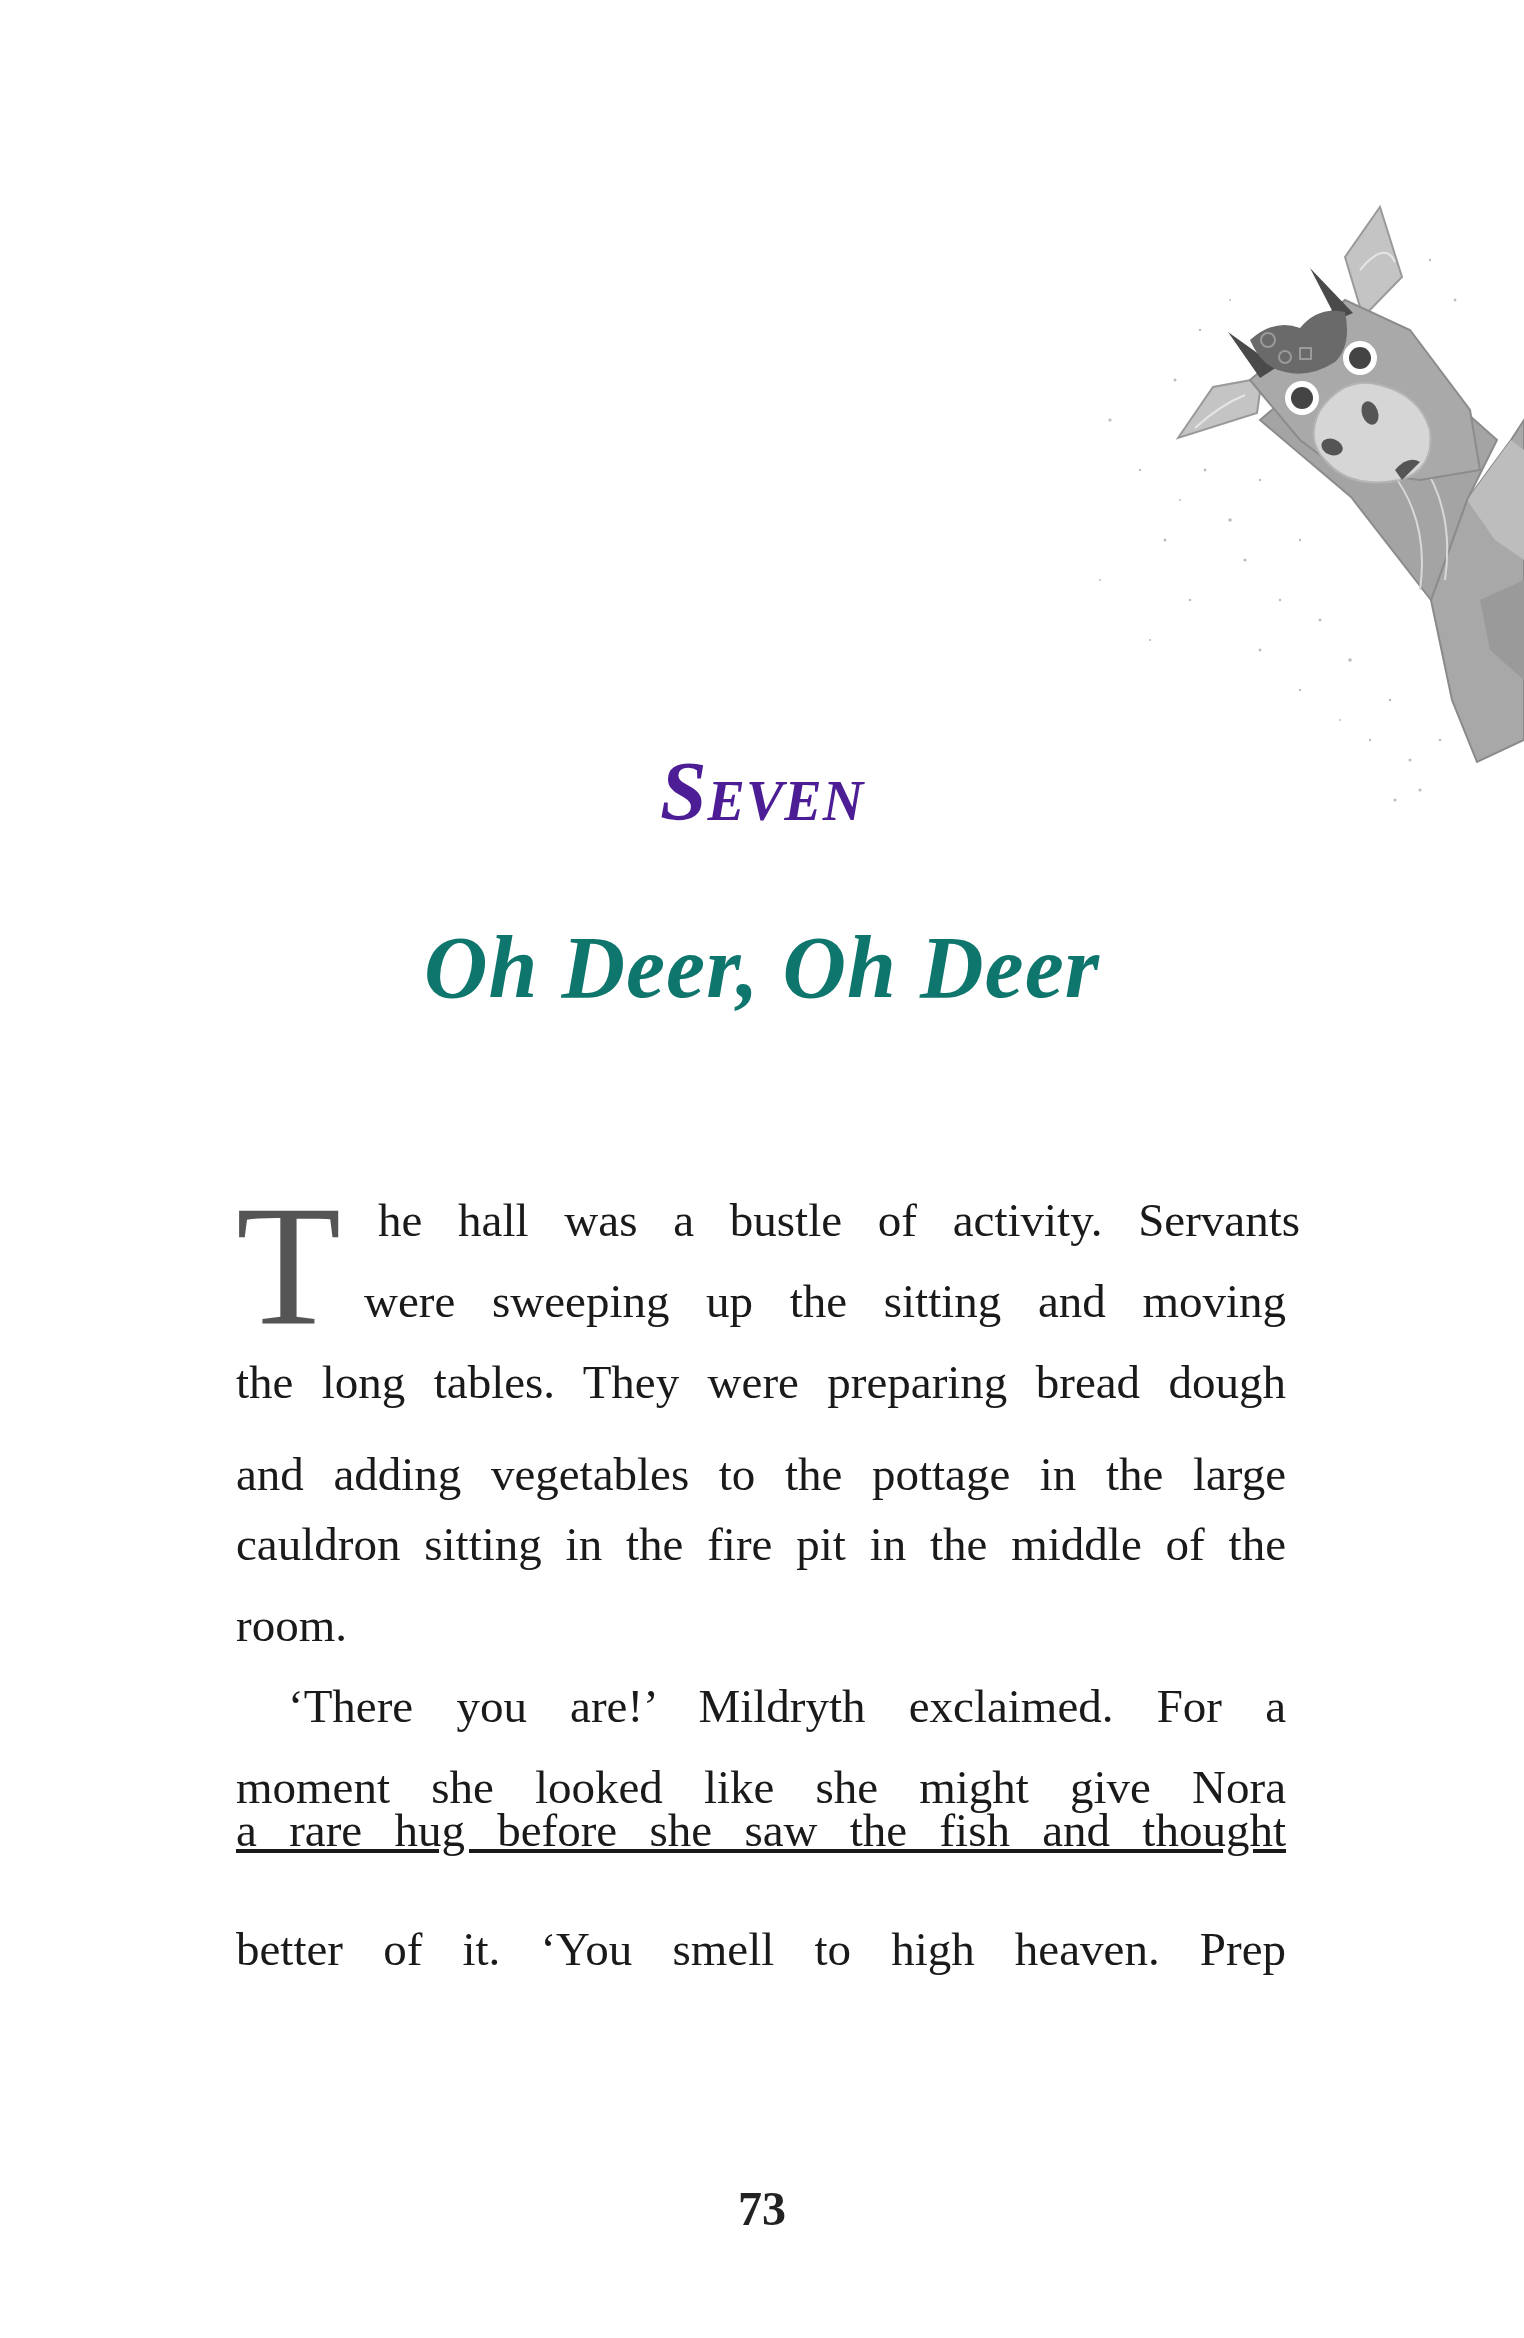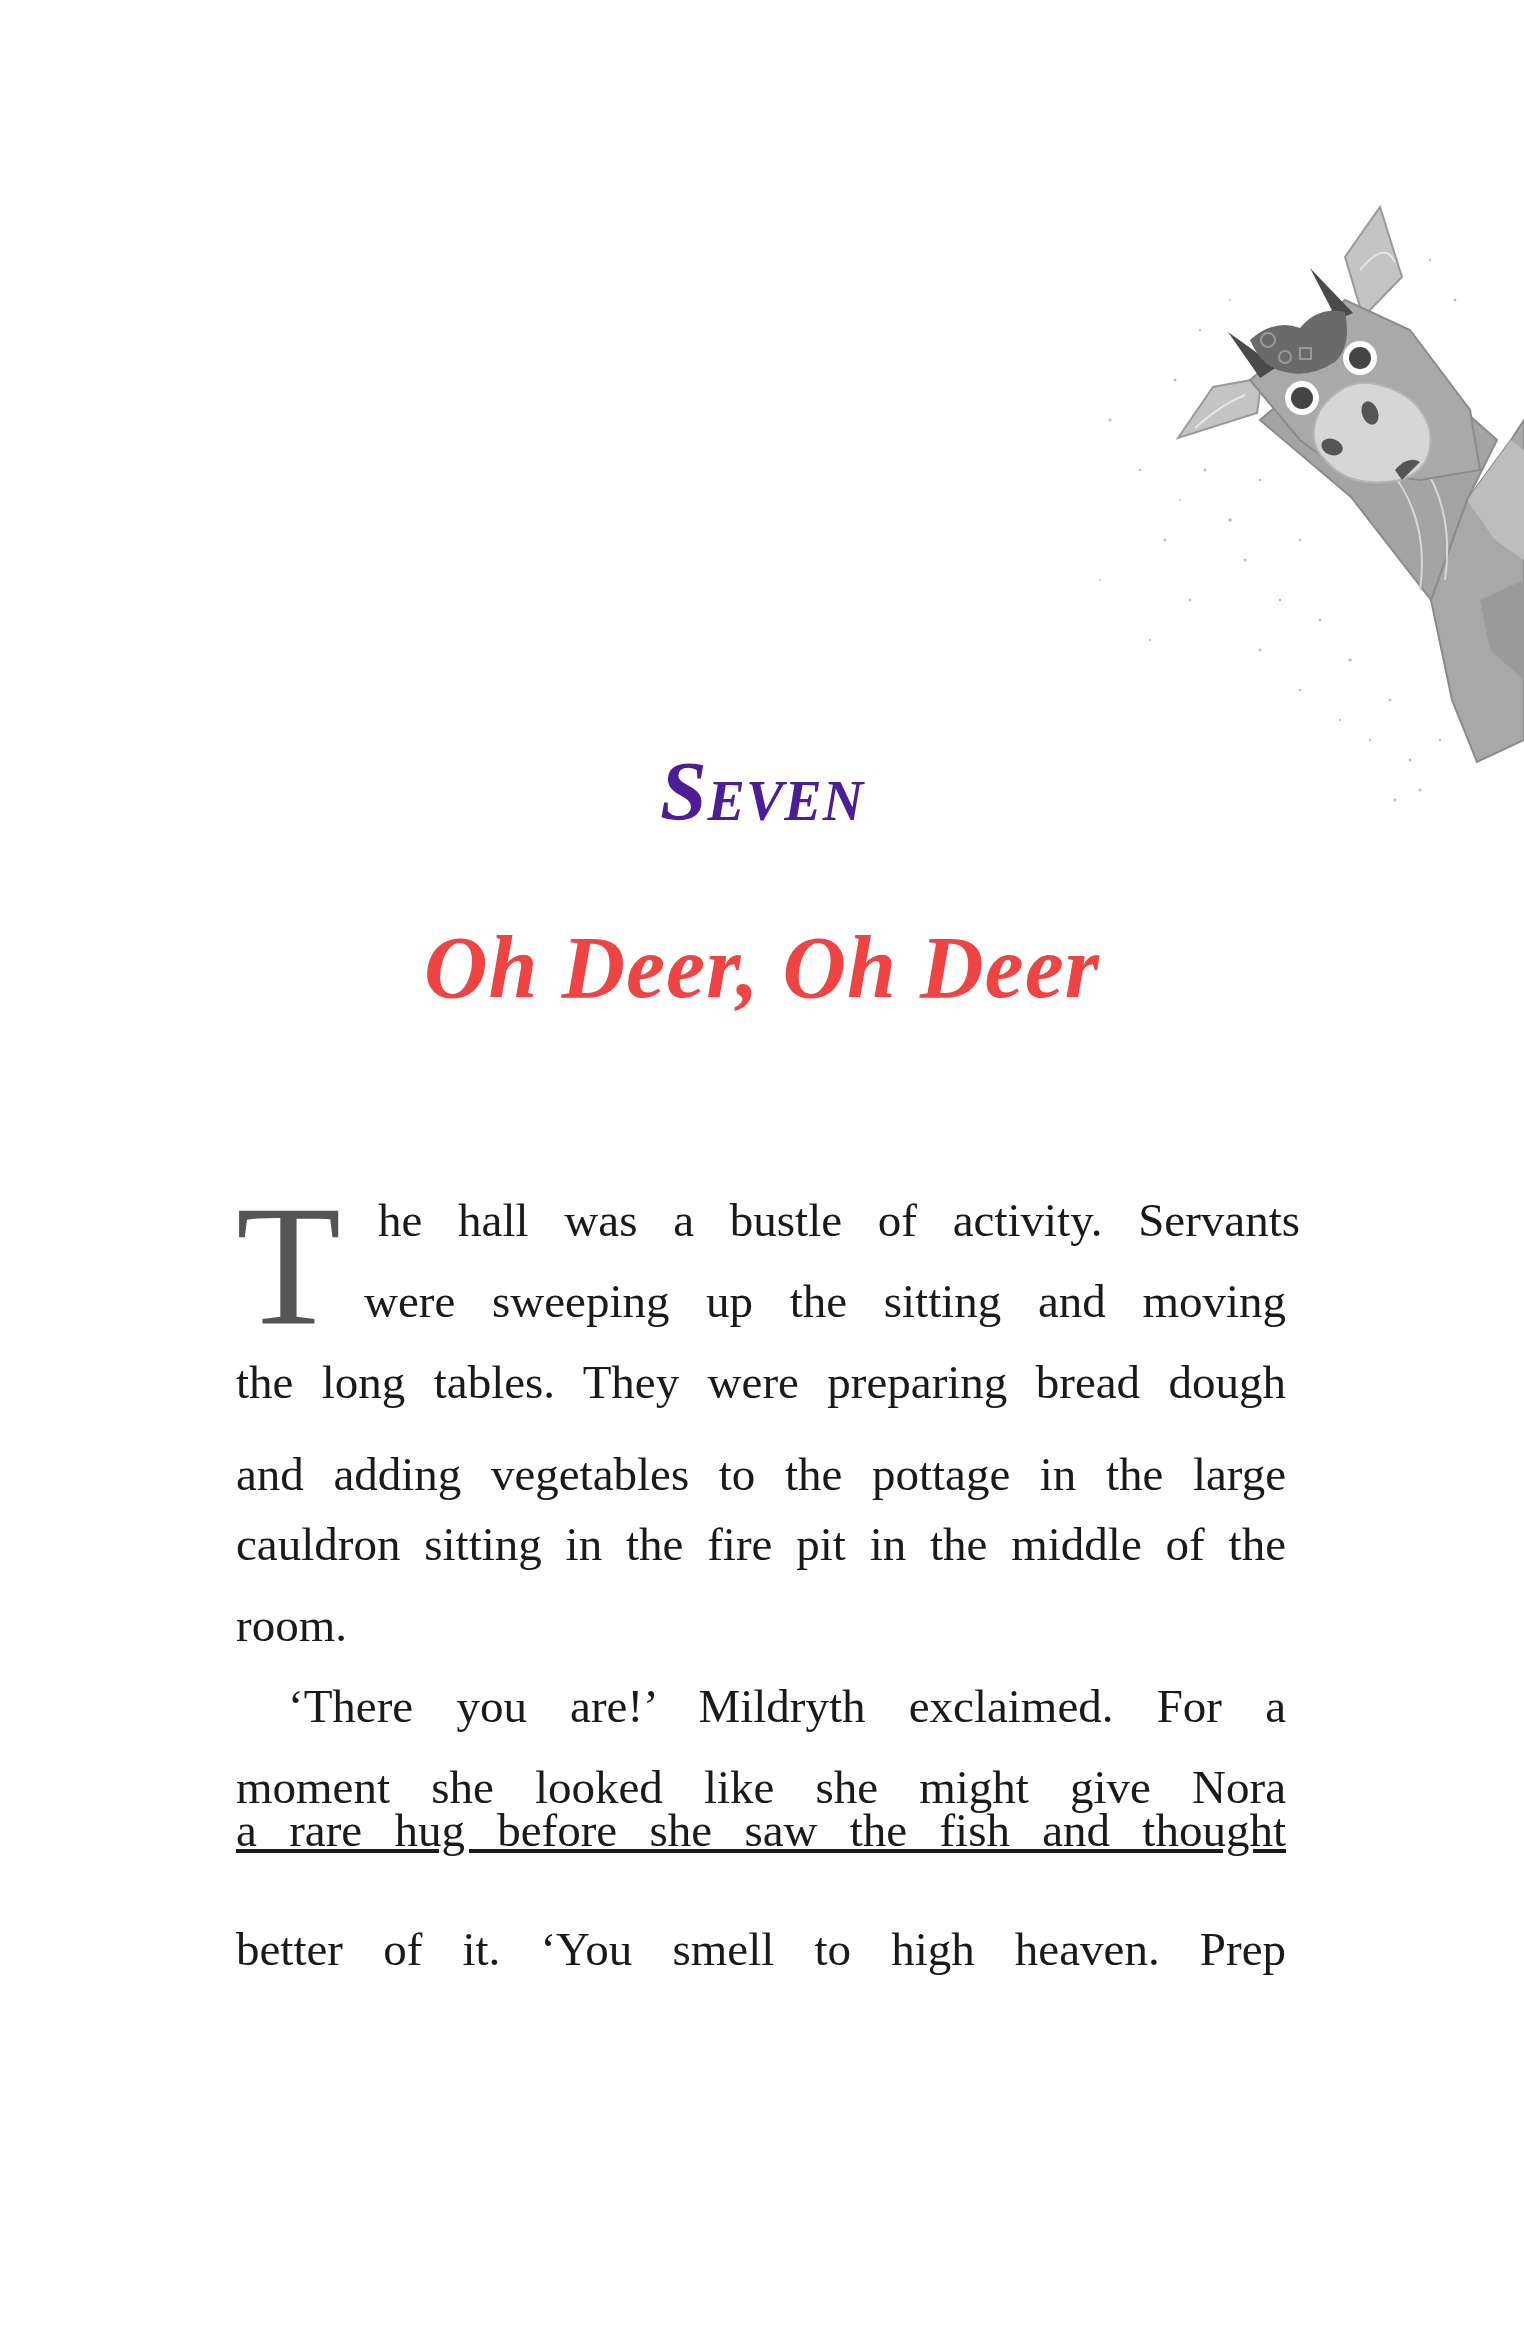--- a/index.html
+++ b/index.html
@@ -18,21 +18,21 @@
     letter-spacing: 1px;
   }
   .chapter-number .big { font-size: 84px; }
   .chapter-number .small { font-size: 56px; }
 
   .chapter-title {
     position: absolute; left: 0; width: 1524px; top: 918px;
     text-align: center;
     font-family: "Liberation Serif", serif;
     font-weight: bold; font-style: italic;
-    color: #ef4444;
+    color: #0f766e;
     font-size: 88px; line-height: 100px;
     letter-spacing: 1px;
   }
 
   .body-text {
     position: absolute; left: 236px; top: 1180px; width: 1050px;
     font-family: "Liberation Serif", serif;
     color: #1a1a1a;
     font-size: 47px;
   }
@@ -148,13 +148,14 @@
     <div class="line" style="top: 162px; width: 1050px; white-space: normal; height: 81px; overflow: hidden;">the long tables. They were preparing bread dough</div>
     <div class="line" style="top: 254px; width: 1050px; white-space: normal; height: 81px; overflow: hidden;">and adding vegetables to the pottage in the large</div>
     <div class="line" style="top: 324px; width: 1050px; white-space: normal; height: 81px; overflow: hidden;">cauldron sitting in the fire pit in the middle of the</div>
     <div class="line last" style="top: 405px; width: 1050px; white-space: normal; height: 81px; overflow: hidden;">room.</div>
     <div class="line" style="top: 486px; left: 52px; width: 998px; white-space: normal; height: 81px; overflow: hidden;">‘There you are!’ Mildryth exclaimed. For a</div>
     <div class="line" style="top: 567px; width: 1050px; white-space: normal; height: 81px; overflow: hidden;">moment she looked like she might give Nora</div>
     <div class="line" style="top: 610px; width: 1050px; white-space: normal; height: 81px; overflow: hidden; text-decoration: underline;">a rare hug before she saw the fish and thought</div>
     <div class="line" style="top: 729px; width: 1050px; white-space: normal; height: 81px; overflow: hidden;">better of it. ‘You smell to high heaven. Prep</div>
   </div>
 
+  <div class="page-number">73</div>
 </div>
 
 </body></html>

